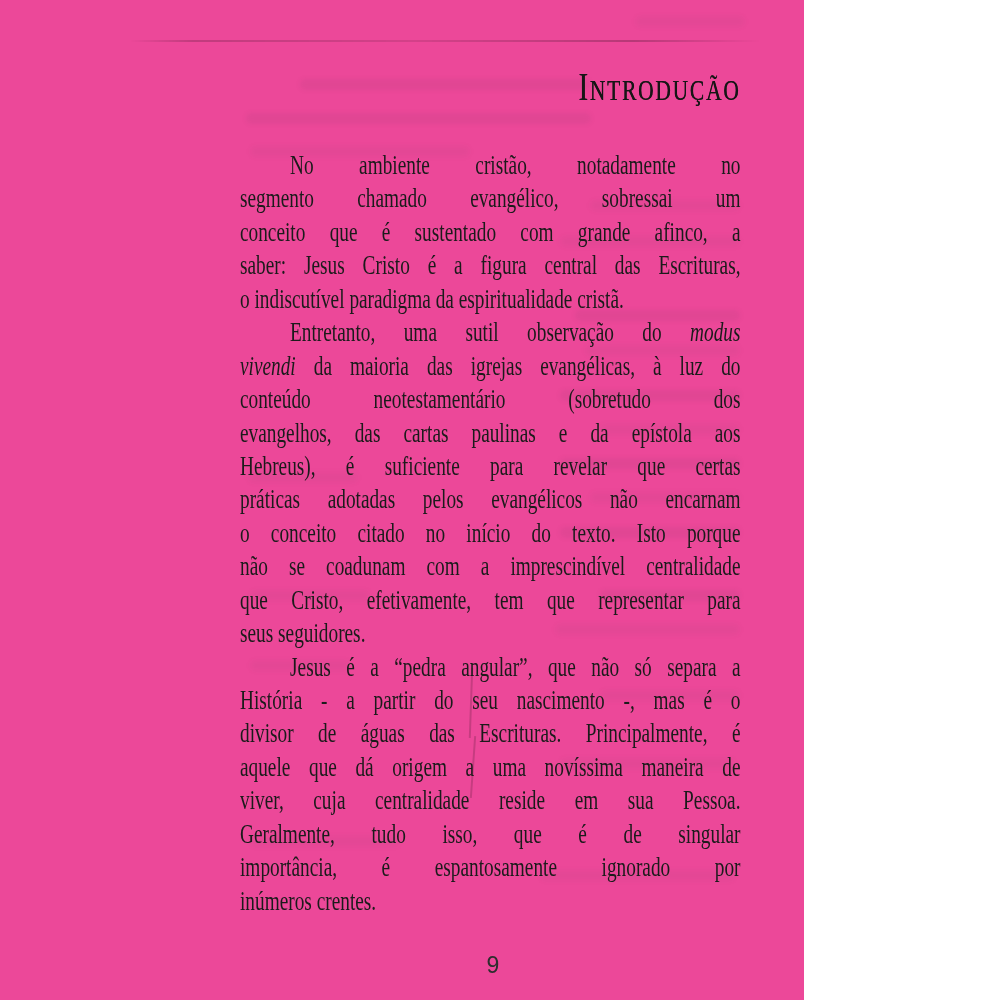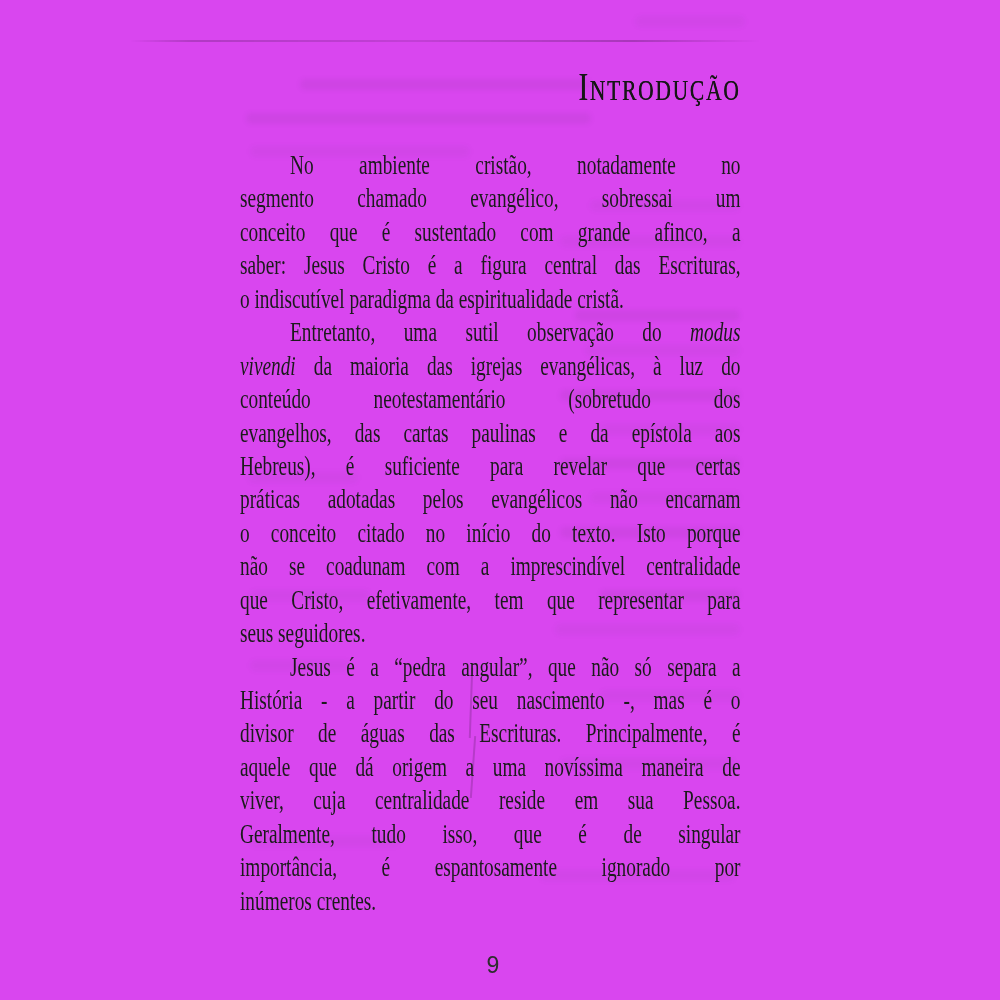--- a/index.html
+++ b/index.html
@@ -1,20 +1,20 @@
 <!DOCTYPE html>
 <html><head>
 <meta charset="utf-8">
 <style>
   html, body { margin: 0; padding: 0; background: #ffffff; }
   .page {
     position: relative;
-    width: 1000px;
+    width: 804px;
     height: 1000px;
-    background: #d946ef;
+    background: #ec4899;
     overflow: hidden;
     font-family: "Liberation Serif", serif;
     color: #1c1c1c;
   }
 
   
   .scan-top-line {
     position: absolute;
     left: 130px; top: 40px;
     width: 630px; height: 2px;

